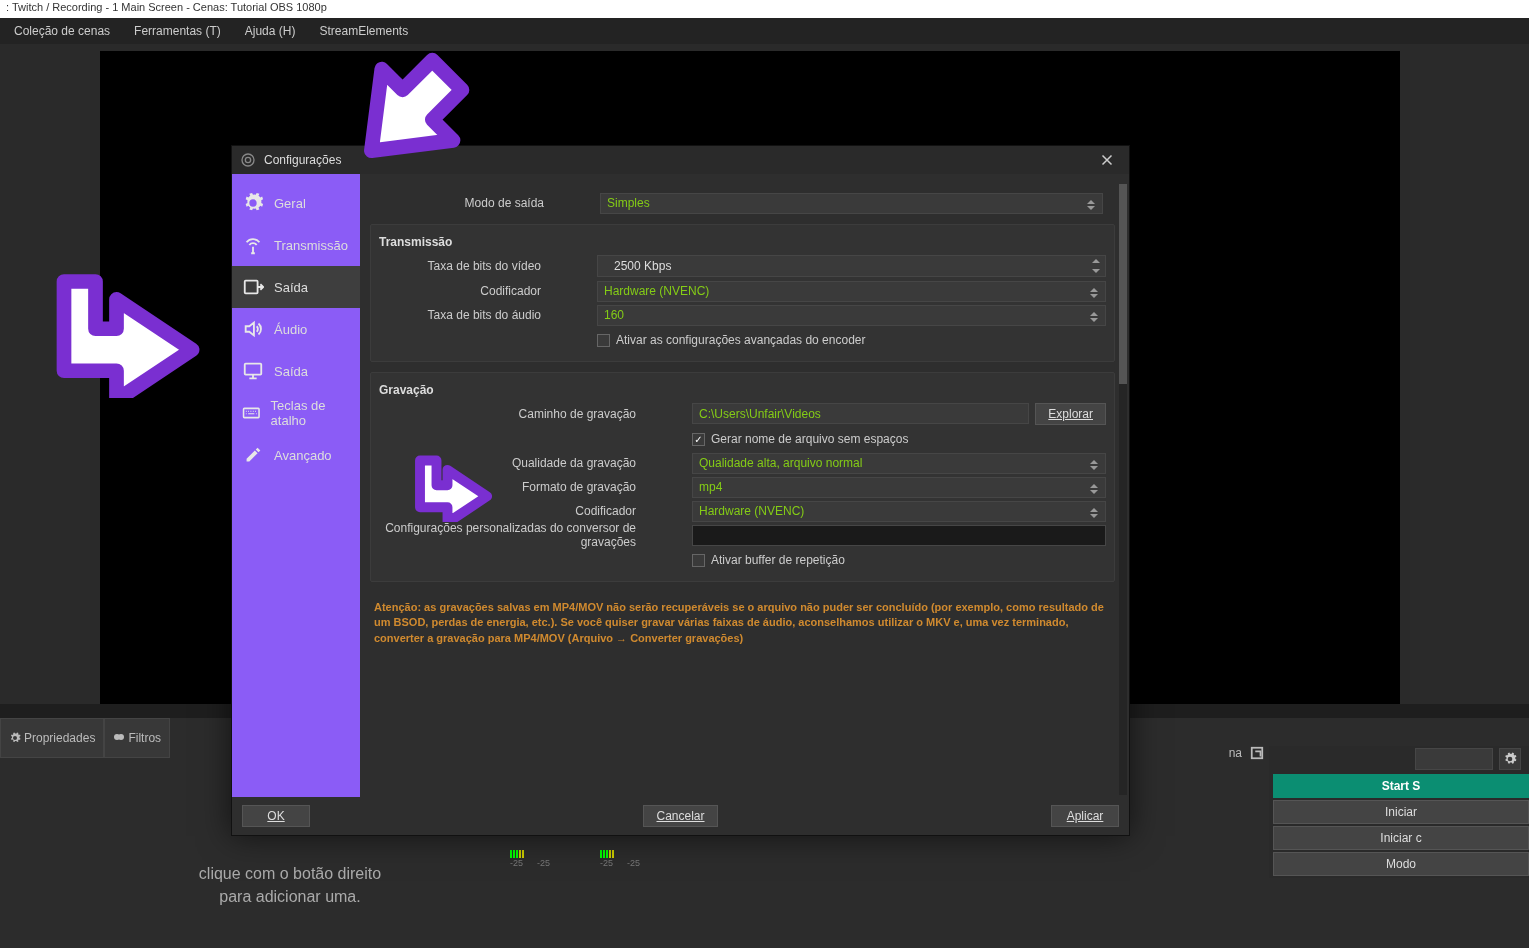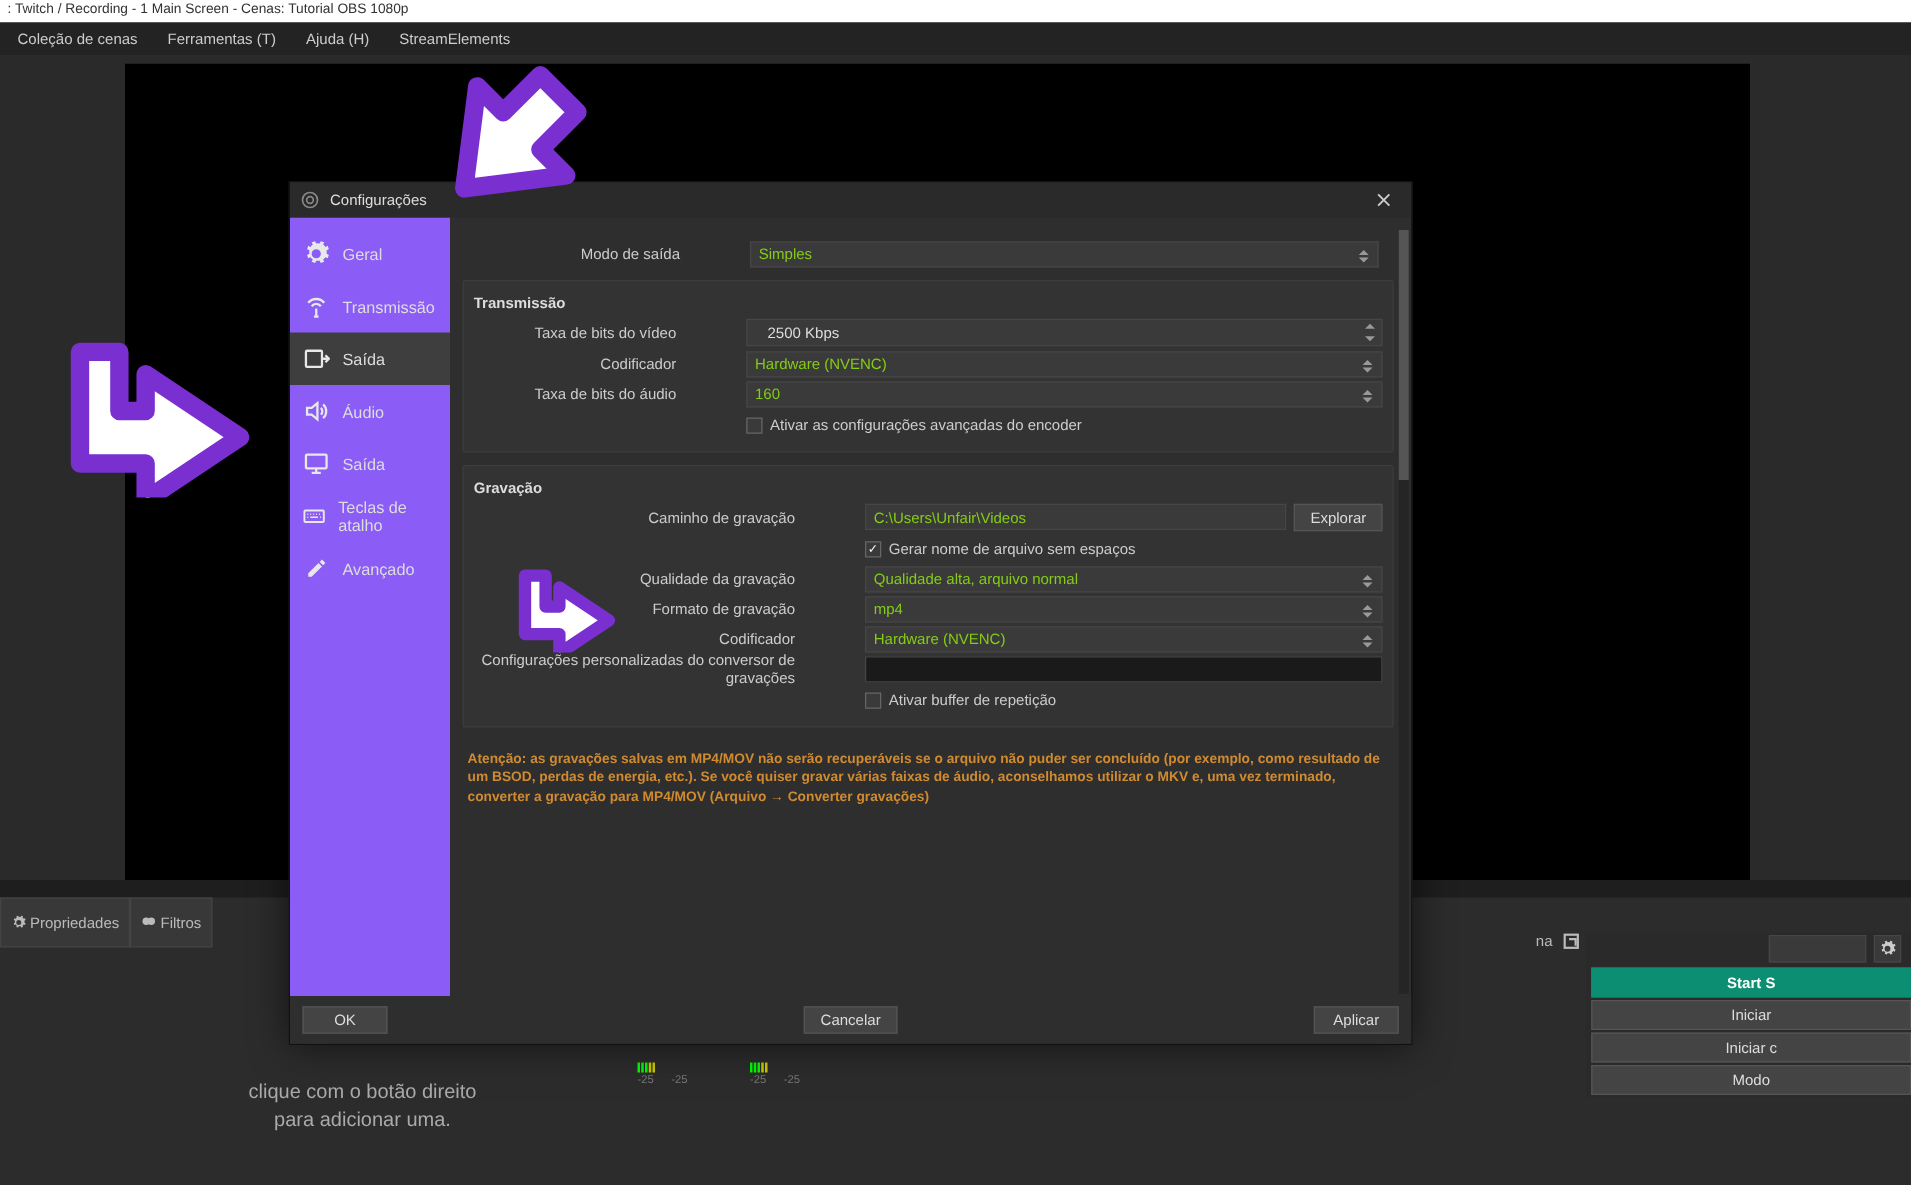--- a/index.html
+++ b/index.html
@@ -83,21 +83,21 @@
 .spinner .arrows span:last-child::before { border-top: 4px solid #999; }
 .darkinput { background: #1a1a1a; }
 
 .check { display: flex; align-items: center; gap: 6px; color: #ccc; font-size: 12px; }
 .checkbox { width: 13px; height: 13px; background: #3a3a3a; border: 1px solid #666; display: flex; align-items: center; justify-content: center; color: #fff; font-size: 10px; }
 .checkbox.checked::before { content: "✓"; }
 
 .group-title { color: #ddd; font-weight: 600; font-size: 12px; padding: 4px 0; }
 .group { background: #333; border: 1px solid #3c3c3c; border-radius: 2px; padding: 6px 8px 8px; margin-bottom: 10px; }
 
-.btn { height: 22px; padding: 0 12px; background: #444; border: 1px solid #555; color: #ddd; display: inline-flex; align-items: center; justify-content: center; cursor: default; }
+.btn { height: 22px; padding: 0 12px; background: #444; border: 1px solid #555; color: #ddd; display: inline-flex; align-items: center; justify-content: center; cursor: default; text-decoration: underline; }
 
 .warning { color: #d08a2f; font-weight: 600; font-size: 11px; line-height: 1.4; padding: 8px 4px; }
 
 
 .dlg-footer { height: 38px; display: flex; align-items: center; justify-content: space-between; padding: 0 10px; gap: 10px; background: #2e2e2e; }
 .dlg-footer .btn { min-width: 68px; }
 
 
 .hand { position: absolute; pointer-events: none; z-index: 50; }
 .hand svg { filter: drop-shadow(0 0 0 transparent); }

